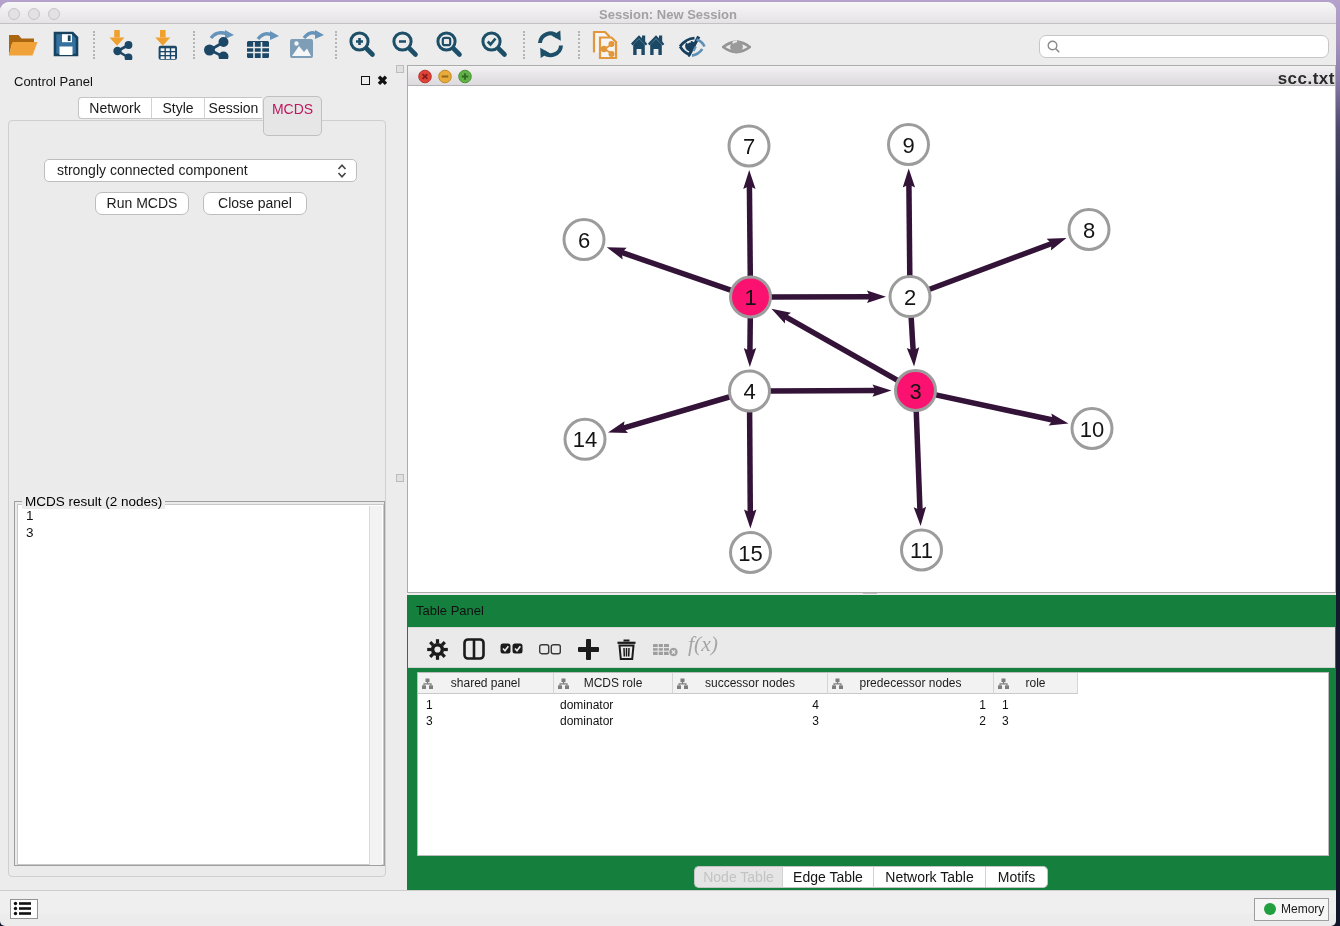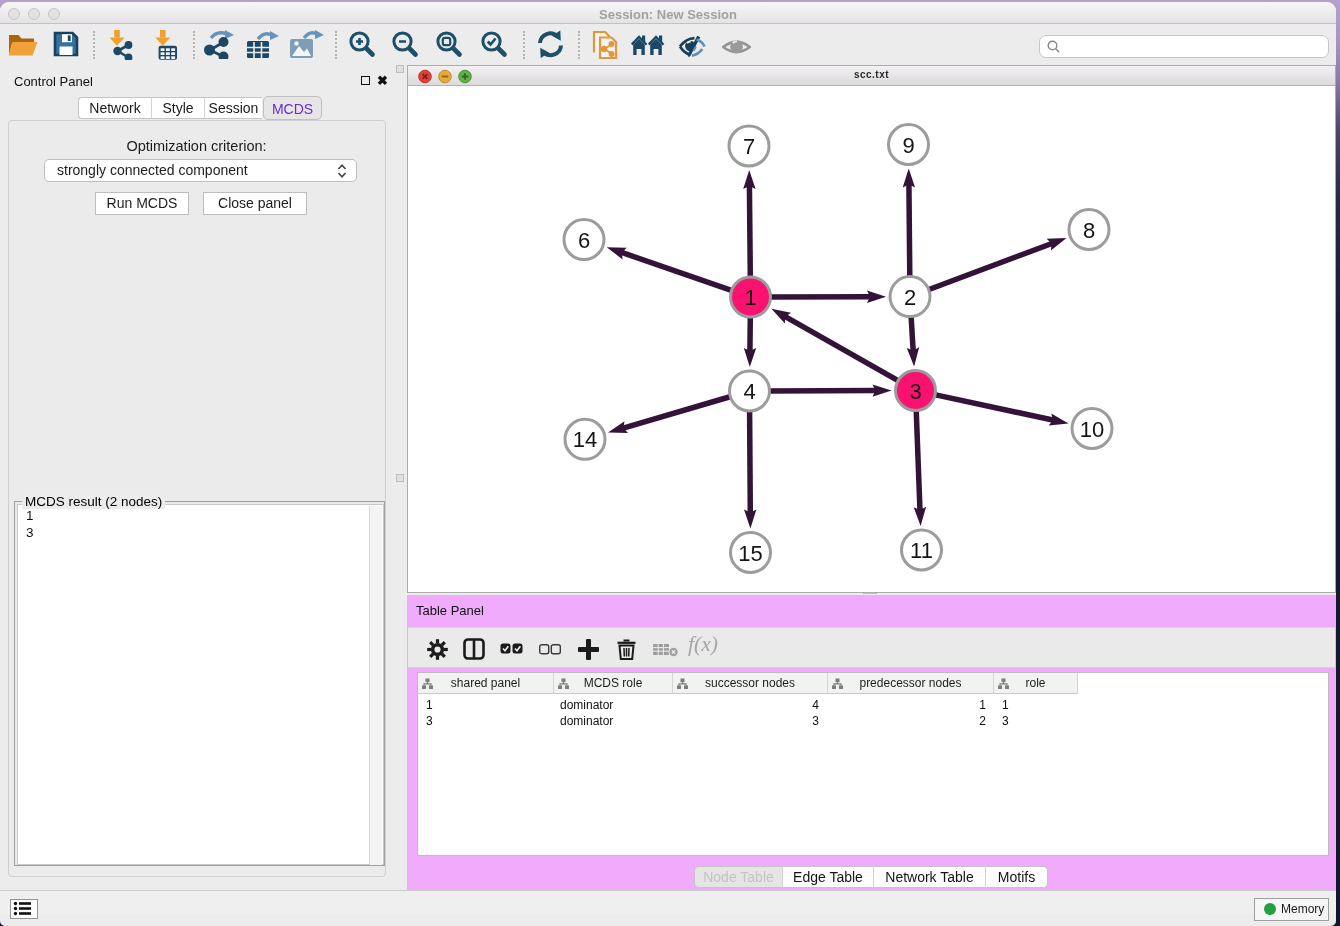--- a/index.html
+++ b/index.html
@@ -31,48 +31,48 @@
 .pclose { position:absolute; font-size:13px; font-weight:bold; color:#111; line-height:11px; }
 
 #controlpanel { left:0; top:62px; width:393px; height:822px; background:#ececec; }
 #cp-tabs { position:absolute; left:78px; top:33px; height:22px; display:flex; }
 .tab { height:22px; font-size:14px; line-height:21px; text-align:center;
   background:#fff; border-top:1px solid #c4c4c4; border-bottom:1px solid #c4c4c4; color:#1a1a1a; }
 .tab.first { border-left:1px solid #c4c4c4; border-radius:4px 0 0 4px; }
 .tab.mid { border-left:1px solid #d2d2d2; }
 #cp-pane { position:absolute; left:8px; top:56px; width:378px; height:757px;
   background:#ebebeb; border:1px solid #d0cece; border-radius:4px; }
-.mcdstab { position:absolute; left:263px; top:32px; width:59px; height:24px;
+.mcdstab { position:absolute; left:263px; top:32px; width:59px; height:40px;
   background:#e7e6e7; border:1px solid #c0c0c0; border-radius:5px;
-  color:#6d28d9; font-size:14px; text-align:center; line-height:24px; }
+  color:#be185d; font-size:14px; text-align:center; line-height:24px; }
 #optlabel { position:absolute; left:0; top:74px; width:393px; text-align:center; font-size:14.5px; color:#1c1c1c;}
 #dropdown { position:absolute; left:44px; top:95px; width:313px; height:23px;
   background:#fff; border:1px solid #bdbdbd; border-radius:5px;
   font-size:14px; line-height:21px; padding-left:12px; color:#1c1c1c; }
 .btn { position:absolute; height:23px; background:#fff; border:1px solid #bdbdbd;
-  border-radius:0; font-size:14px; text-align:center; line-height:21px; color:#1c1c1c; }
+  border-radius:7px; font-size:14px; text-align:center; line-height:21px; color:#1c1c1c; }
 #mcdsgroup { position:absolute; left:14px; top:437px; width:371px; height:365px;
   border:1px solid #9f9f9f; }
 #mcdstitle { position:absolute; left:7px; top:-8px; background:#ececec; padding:0 3px;
   font-size:13.5px; color:#000000; }
 #mcdslist { position:absolute; left:2px; top:2px; width:367px; height:361px; background:#fff;
   border:1px solid #c9c9c9; font-size:13.5px; line-height:17px; padding:2px 0 0 8px; color:#111;}
 #mcdssb { position:absolute; right:1px; top:1px; width:13px; height:359px;
   background:#f3f3f3; border-left:1px solid #dadada; }
 
 #netframe { left:407px; top:63px; width:929px; height:528px;
   border:1px solid #acacac; background:#fff; }
 #nettitle { position:absolute; left:0; top:0; width:927px; height:20px;
   background:linear-gradient(180deg,#f3f2f3 0%,#e8e6e8 45%,#dcdadc 100%);
   border-bottom:1px solid #b3b3b3; }
-#netname { position:absolute; top:3px; left:0; width:100%; text-align:center;
-  font-size:10px; font-weight:bold; color:#2a2a2a; letter-spacing:0.5px; }
+#netname { position:absolute; top:3px; left:0; width:100%; text-align:right;
+  font-size:17px; font-weight:bold; color:#2a2a2a; letter-spacing:0.5px; }
 #graph { position:absolute; left:0; top:19px; }
 
-#tablepanel { left:407px; top:593px; width:929px; height:295px; background:#f0abfc; }
+#tablepanel { left:407px; top:593px; width:929px; height:295px; background:#15803d; }
 #tp-toolbar { position:absolute; left:1px; top:32px; width:927px; height:41px;
   background:#eaeaea; border-top:1px solid #d8d8d8; border-bottom:1px solid #d4d4d4; }
 #tbl { position:absolute; left:10px; top:77px; width:912px; height:184px; background:#fff;
   border:1px solid #bcbcbc; }
 .th { position:absolute; top:0; height:21px; background:#f2f2f2; border-right:1px solid #d5d5d5;
   border-bottom:1px solid #c9c9c9; font-size:12px; color:#1c1c1c; text-align:center; line-height:21px; }
 .td { position:absolute; font-size:12px; color:#111; height:16px; line-height:16px; }
 #bot-tabs { position:absolute; left:287px; top:271px; height:22px; display:flex;align-items:flex-end; }
 .btab { height:22px; font-size:14px; line-height:21px; text-align:center;
   background:#fff; border-top:1px solid #c4c4c4; border-bottom:1px solid #c4c4c4; color:#141414; }
@@ -236,21 +236,20 @@
     <div class="phead" style="position:absolute;left:14px;top:10px;">Control Panel</div>
     <div class="pfloat" style="left:361px;top:12px;"></div>
     <div class="pclose" style="left:377px;top:11px;">✖</div>
     <div id="cp-pane"></div>
     <div id="cp-tabs">
       <div class="tab first" style="width:73px;">Network</div>
       <div class="tab mid" style="width:53px;">Style</div>
       <div class="tab mid" style="width:58px;">Session</div>
     </div>
     <div class="mcdstab">MCDS</div>
-    <div id="optlabel">Optimization criterion:</div>
     <div id="dropdown">strongly connected component
       <svg width="10" height="14" viewBox="0 0 10 14" style="position:absolute;right:9px;top:4px;">
         <path d="M1.5 5 L5 1.2 L8.5 5" fill="none" stroke="#444" stroke-width="1.6"></path>
         <path d="M1.5 9 L5 12.8 L8.5 9" fill="none" stroke="#444" stroke-width="1.6"></path>
       </svg>
     </div>
     <div class="btn" style="left:95px;top:128px;width:94px;">Run MCDS</div>
     <div class="btn" style="left:203px;top:128px;width:104px;">Close panel</div>
     <div id="mcdsgroup">
       <div id="mcdslist">1<br>3<div id="mcdssb"></div></div>

